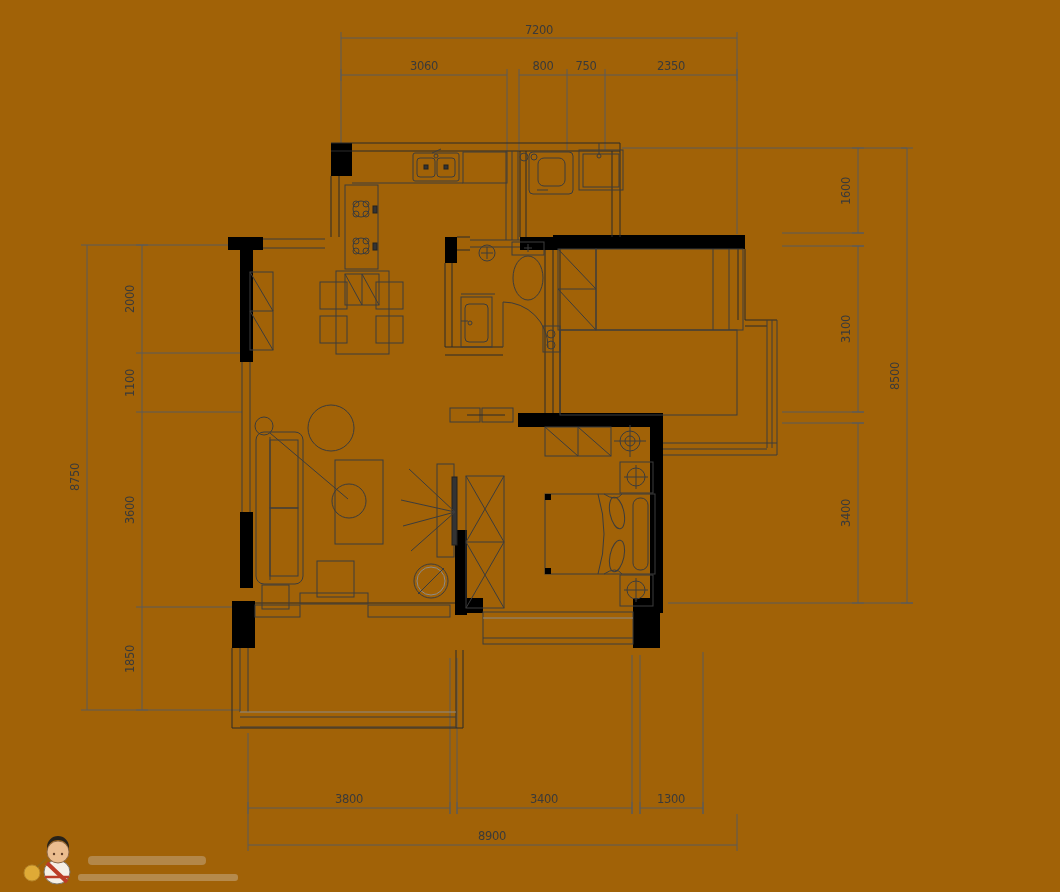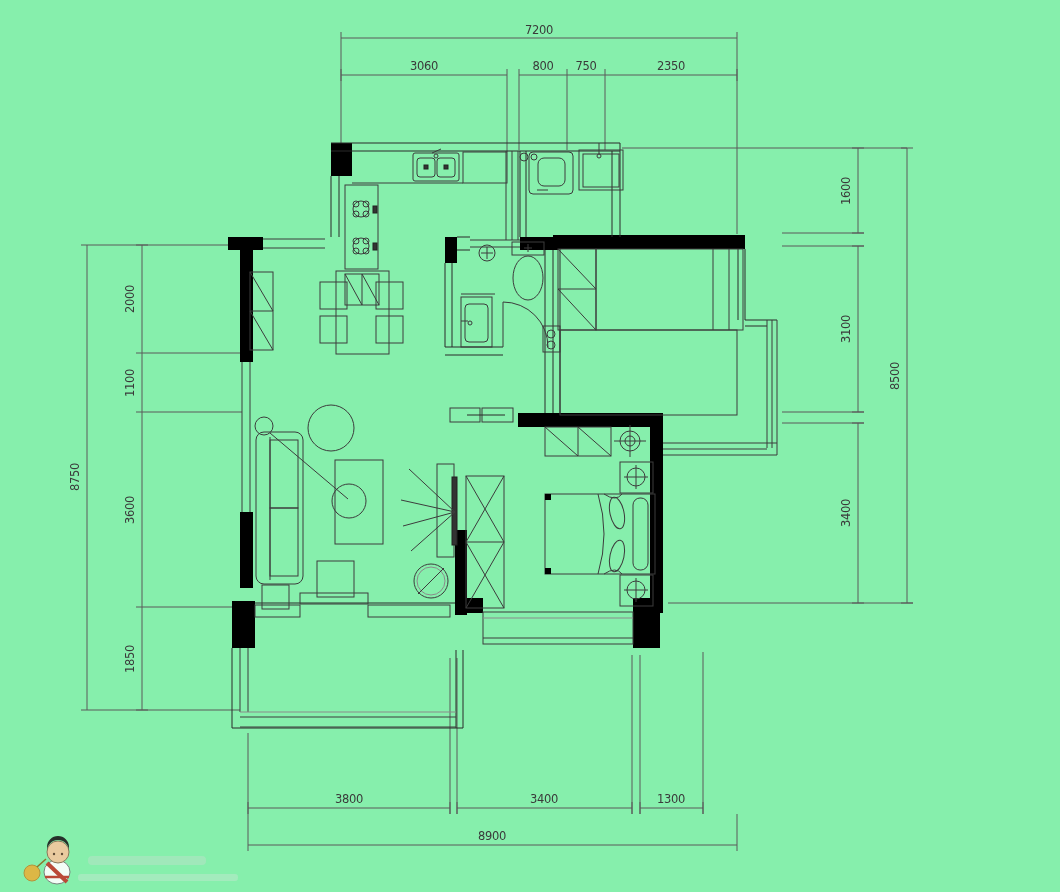--- a/index.html
+++ b/index.html
@@ -1,16 +1,16 @@
 <!DOCTYPE html>
 <html><head>
 <meta charset="utf-8">
 <style>
   html,body{margin:0;padding:0;background:#fff;}
-  .canvas{position:relative;width:1060px;height:892px;background:#86efac;overflow:hidden;
+  .canvas{position:relative;width:1060px;height:892px;background:#a16207;overflow:hidden;
           font-family:"DejaVu Sans", sans-serif;}
   svg{display:block}
   
   .ln{fill:none;stroke:#3c3c3c;stroke-width:1;}
   .thin{fill:none;stroke:#2a2a2a;stroke-width:1;}
   .lt{fill:none;stroke:#8b8b8b;stroke-width:1;}
   .wall{fill:#000000;stroke:none;}
   .dim{fill:none;stroke:#5a5a5a;stroke-width:1;}
   .dimtext{fill:#3a3a3a;font-size:11.5px;letter-spacing:-0.3px;}
   .dark{fill:#333;stroke:#222;}

